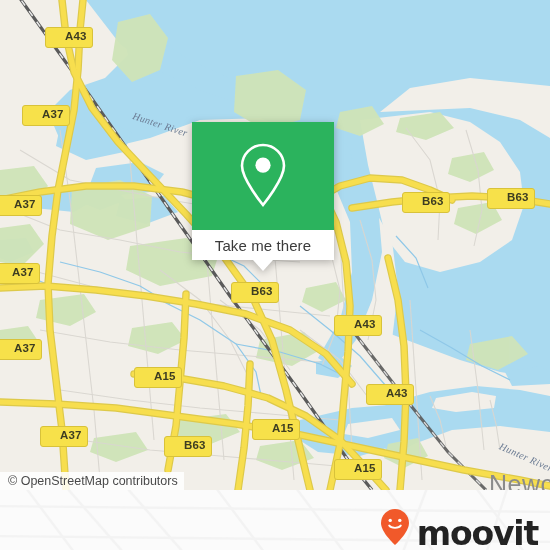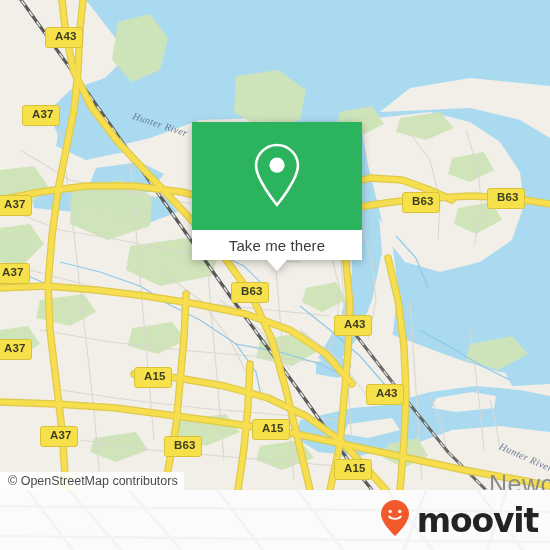--- a/index.html
+++ b/index.html
@@ -43,21 +43,21 @@
   
   .shield {
     position: absolute;
     background: #f7e14a;
     border: 1.6px solid #d8c23a;
     border-radius: 3px;
     color: #3d3d22;
     font-size: 11.5px;
     font-weight: bold;
     line-height: 1;
-    padding: 3px 5px 4px 9px;
+    padding: 3px 5px 4px 19px;
     letter-spacing: 0.2px;
     white-space: nowrap;
     font-family: "Liberation Sans", sans-serif;
     box-sizing: border-box;
     text-align: center;
   }
 
   
   .river-label {
     position: absolute;
@@ -93,21 +93,21 @@
     font-family: "Liberation Sans", sans-serif;
     white-space: nowrap;
     text-align: right;
   }
 
   
   #popup {
     position: absolute;
     left: 192px;
     top: 122px;
-    width: 170px;
+    width: 142px;
     filter: drop-shadow(0 2px 4px rgba(0,0,0,0.28));
   }
 
   #popup-head {
     height: 108px;
     background: #2bb35d;
     display: flex;
     align-items: center;
     justify-content: center;
   }
@@ -174,21 +174,21 @@
     white-space: nowrap;
     letter-spacing: 0.05px;
   }
 
   #brand-logo {
     position: absolute;
     right: 12px;
     top: 0;
     height: 60px;
     display: flex;
-    align-items: center;
+    align-items: flex-end;
     gap: 7px;
   }
 
   #brand-wordmark {
     color: #232323;
     font-size: 33px;
     font-weight: bold;
     font-family: "DejaVu Sans", sans-serif;
     letter-spacing: -1.2px;
     line-height: 1;

